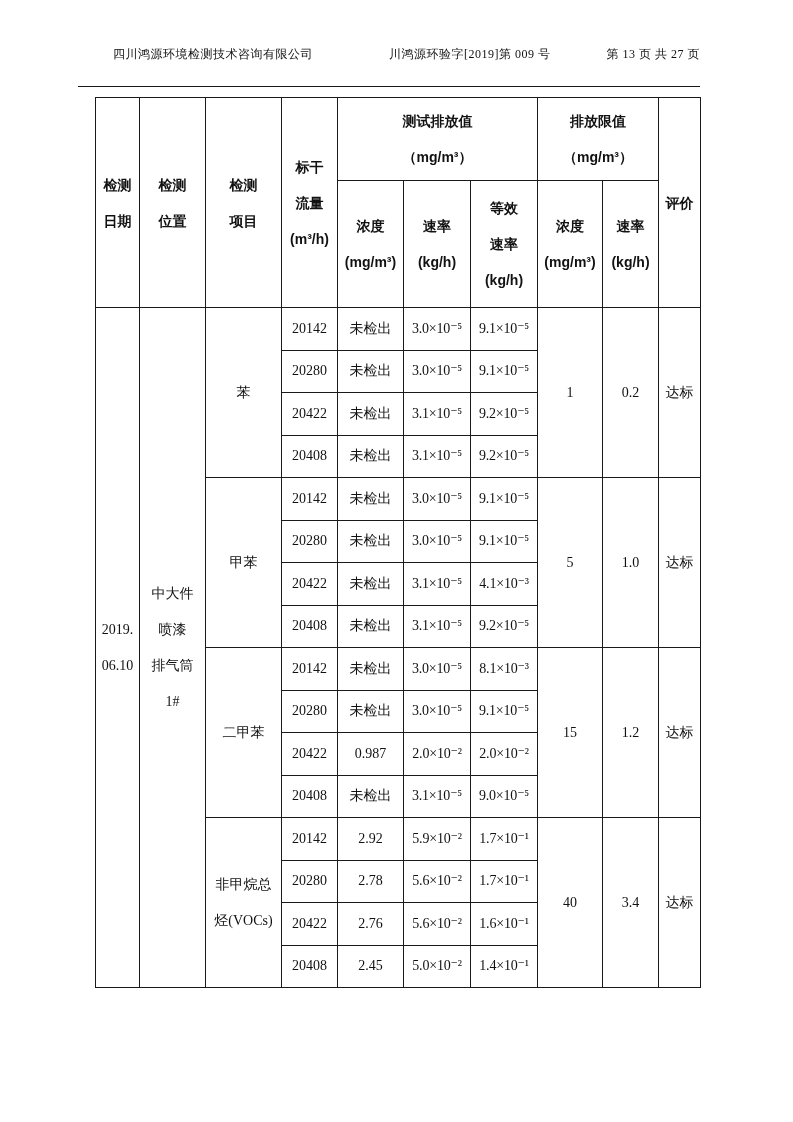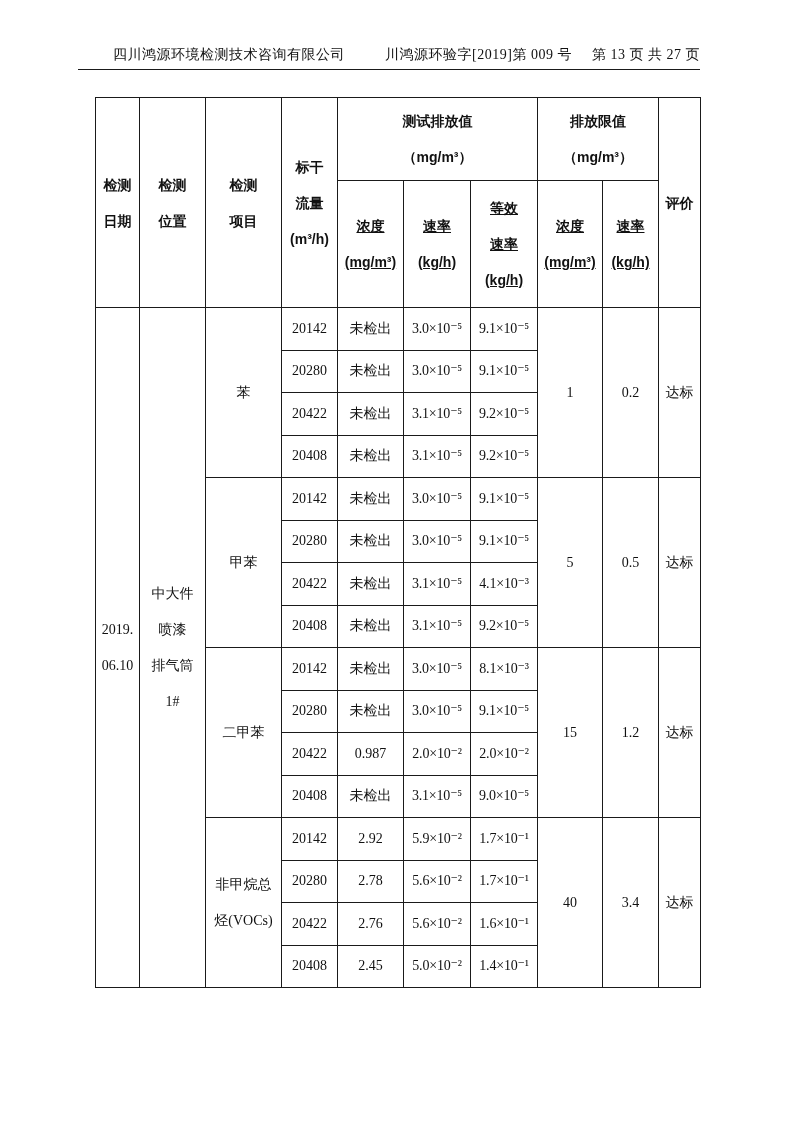--- a/index.html
+++ b/index.html
@@ -3,23 +3,23 @@
 <meta charset="utf-8">
 <style>
   html,body{margin:0;padding:0;}
   body{
     width:793px;height:1122px;background:#ffffff;position:relative;
     font-family:"Liberation Serif","DejaVu Serif",serif;color:#111;
     -webkit-font-smoothing:antialiased;
   }
   .doc-header{
     position:absolute;top:46px;left:78px;width:622px;
-    border-bottom:1.5px solid #1a1a1a;padding-bottom:5px;
+    border-bottom:1.5px solid #1a1a1a;padding-bottom:23px;
     display:flex;align-items:baseline;justify-content:space-between;
-    font-size:14px;letter-spacing:0.5px;
+    font-size:12px;letter-spacing:0.5px;
   }
   .doc-header .company{margin-left:35px;}
   .doc-header .docno{margin-left:20px;}
   .doc-header .pageinfo{margin-right:0;}
 
   table.report{
     position:absolute;top:97px;left:95px;
     border-collapse:collapse;table-layout:fixed;
   }
   table.report td{
@@ -30,21 +30,21 @@
     overflow:hidden;
   }
   
   td.th{
     font-family:"Liberation Sans","DejaVu Sans",sans-serif;
     font-weight:bold;font-size:13.5px;
   }
   td.hspan{line-height:55px;}   
   td.hflow{line-height:45px;font-size:13px;}
   td.hgroup{line-height:39px;}
-  td.hsub{line-height:46px;font-size:13px;text-decoration:underline;}
+  td.hsub{line-height:46px;font-size:13px;}
   tr.hr1{height:83px;}
   tr.hr2{height:127px;}
   tr.brow{height:42.5px;}
   td.date-cell{line-height:44px;margin-left:35px;}
   td.location-cell{line-height:53px;}
   td.item-cell{line-height:46px;}
   td.sci{font-size:13px;letter-spacing:-0.2px;}
 </style>
 </head>
 <body>
@@ -134,21 +134,21 @@
     <td class="sci">9.2×10⁻⁵</td>
   </tr>
 
   <tr class="brow">
     <td rowspan="4" class="item-cell">甲苯</td>
     <td>20142</td>
     <td>未检出</td>
     <td class="sci">3.0×10⁻⁵</td>
     <td class="sci">9.1×10⁻⁵</td>
     <td rowspan="4">5</td>
-    <td rowspan="4">0.5</td>
+    <td rowspan="4">1.0</td>
     <td rowspan="4">达标</td>
   </tr>
   <tr class="brow">
     <td>20280</td>
     <td>未检出</td>
     <td class="sci">3.0×10⁻⁵</td>
     <td class="sci">9.1×10⁻⁵</td>
   </tr>
   <tr class="brow">
     <td>20422</td>

